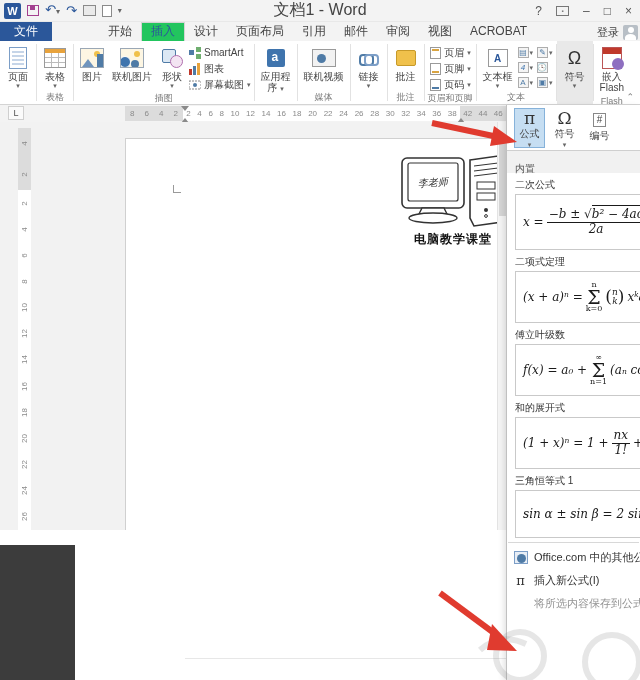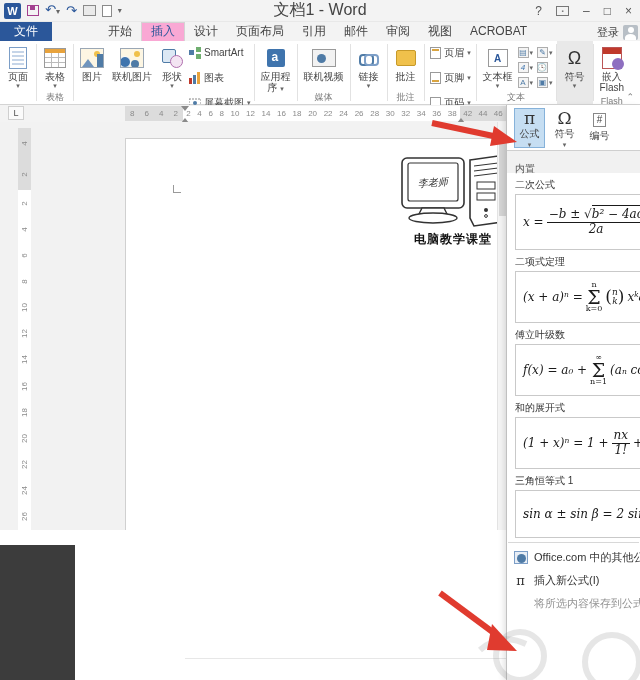--- a/index.html
+++ b/index.html
@@ -20,37 +20,37 @@
   .win-title{position:absolute;left:0;right:0;text-align:center;font-size:16px;color:#444;pointer-events:none;}
   .win-controls{position:absolute;right:2px;top:0;height:22px;display:flex;align-items:center;gap:14px;color:#555;font-size:12px;padding-right:6px;}
   .win-controls span{cursor:default;}
   .ribbon-opt-ic{display:inline-block;width:13px;height:10px;border:1px solid #777;font-size:6px;text-align:center;line-height:8px;color:#777;}
 
   
   .tabrow{position:absolute;left:0;top:22px;width:640px;height:19px;background:#f3f3f3;display:flex;align-items:flex-end;font-size:12px;}
   .file-tab{background:#2b579a;color:#fff;padding:2px 14px 3px;height:19px;display:flex;align-items:center;}
   .tabs{display:flex;align-items:flex-end;height:19px;padding-left:47px;}
   .tab{padding:2px 9px 3px;color:#444;height:19px;display:flex;align-items:center;cursor:pointer;}
-  .tab.active{background:#f9a8d4;color:#2b579a;border:1px solid #d4d4d4;border-bottom:none;}
+  .tab.active{background:#22c55e;color:#2b579a;border:1px solid #d4d4d4;border-bottom:none;}
   .signin{position:absolute;right:2px;bottom:1px;display:flex;align-items:center;gap:4px;font-size:11px;color:#444;}
   .avatar{width:15px;height:15px;background:#b8bfc6;border-radius:2px;position:relative;overflow:hidden;}
   .avatar:before{content:"";position:absolute;left:4.5px;top:2px;width:6px;height:6px;border-radius:50%;background:#fff;}
   .avatar:after{content:"";position:absolute;left:2px;top:9px;width:11px;height:7px;border-radius:50% 50% 0 0;background:#fff;}
 
   
   .ribbon{position:absolute;left:0;top:41px;width:640px;height:64px;background:#fff;border-bottom:1px solid #d4d4d4;display:flex;align-items:stretch;}
   .rgroup{position:relative;display:flex;flex-direction:column;align-items:center;padding:2px 3px 0;}
   .rgroup .gbody{display:flex;flex:1;align-items:flex-start;gap:2px;}
   .glabel{font-size:9px;color:#7a7a7a;text-align:center;height:13px;line-height:13px;white-space:nowrap;}
   .gsep{width:1px;background:#e2e2e2;margin:3px 0;}
   .bigbtn{display:flex;flex-direction:column;align-items:center;justify-content:flex-start;padding:2px 3px;font-size:10px;color:#444;cursor:pointer;min-width:30px;}
   .bigbtn .bicon{height:26px;display:flex;align-items:center;justify-content:center;}
   .bigbtn .blbl{line-height:11px;text-align:center;white-space:nowrap;}
   .caret{font-size:7px;color:#666;line-height:7px;}
-  .smallcol{display:flex;flex-direction:column;justify-content:flex-start;gap:10px;padding-top:2px;}
+  .smallcol{display:flex;flex-direction:column;justify-content:flex-start;gap:1px;padding-top:2px;}
   .smallbtn{display:flex;align-items:center;gap:3px;font-size:10px;color:#444;height:15px;cursor:pointer;white-space:nowrap;}
   .mini{width:12px;height:12px;display:inline-flex;align-items:center;justify-content:center;flex:none;}
   .symbols-group{background:#e9e9e9;}
   .collapse-ribbon{position:absolute;right:6px;bottom:2px;font-size:9px;color:#777;}
 
   
   .ic-page{width:18px;height:22px;border:1px solid #7c9ec7;background:#fff;position:relative;}
   .ic-page:before{content:"";position:absolute;left:2px;top:3px;right:2px;height:2px;background:#c6d5e8;box-shadow:0 4px 0 #c6d5e8,0 8px 0 #c6d5e8,0 12px 0 #c6d5e8;}
   .ic-table{width:22px;height:20px;border:1px solid #9a9a9a;background:linear-gradient(#e8a33d,#e8a33d) 0 0/100% 4px no-repeat,#fff;position:relative;}
   .ic-table:before{content:"";position:absolute;inset:4px 0 0 0;background:

